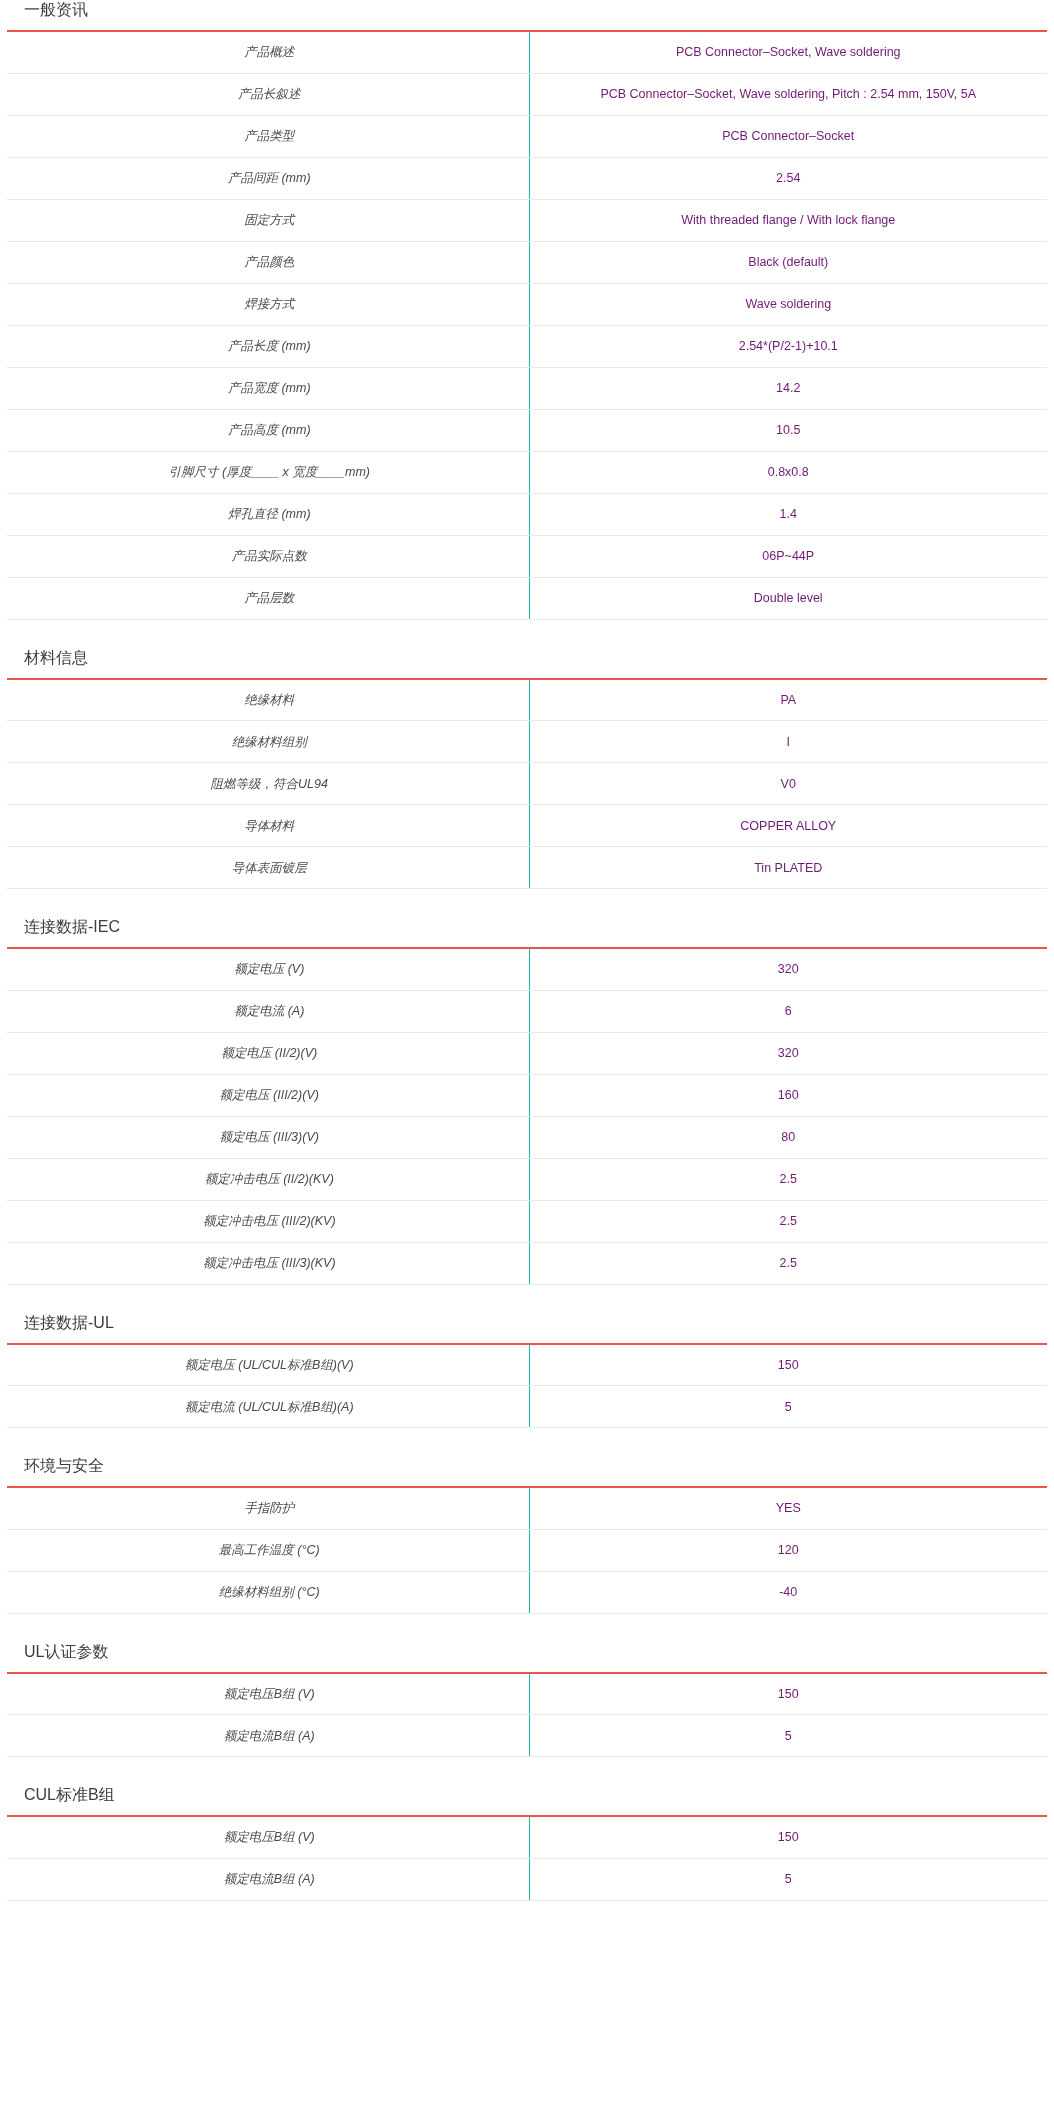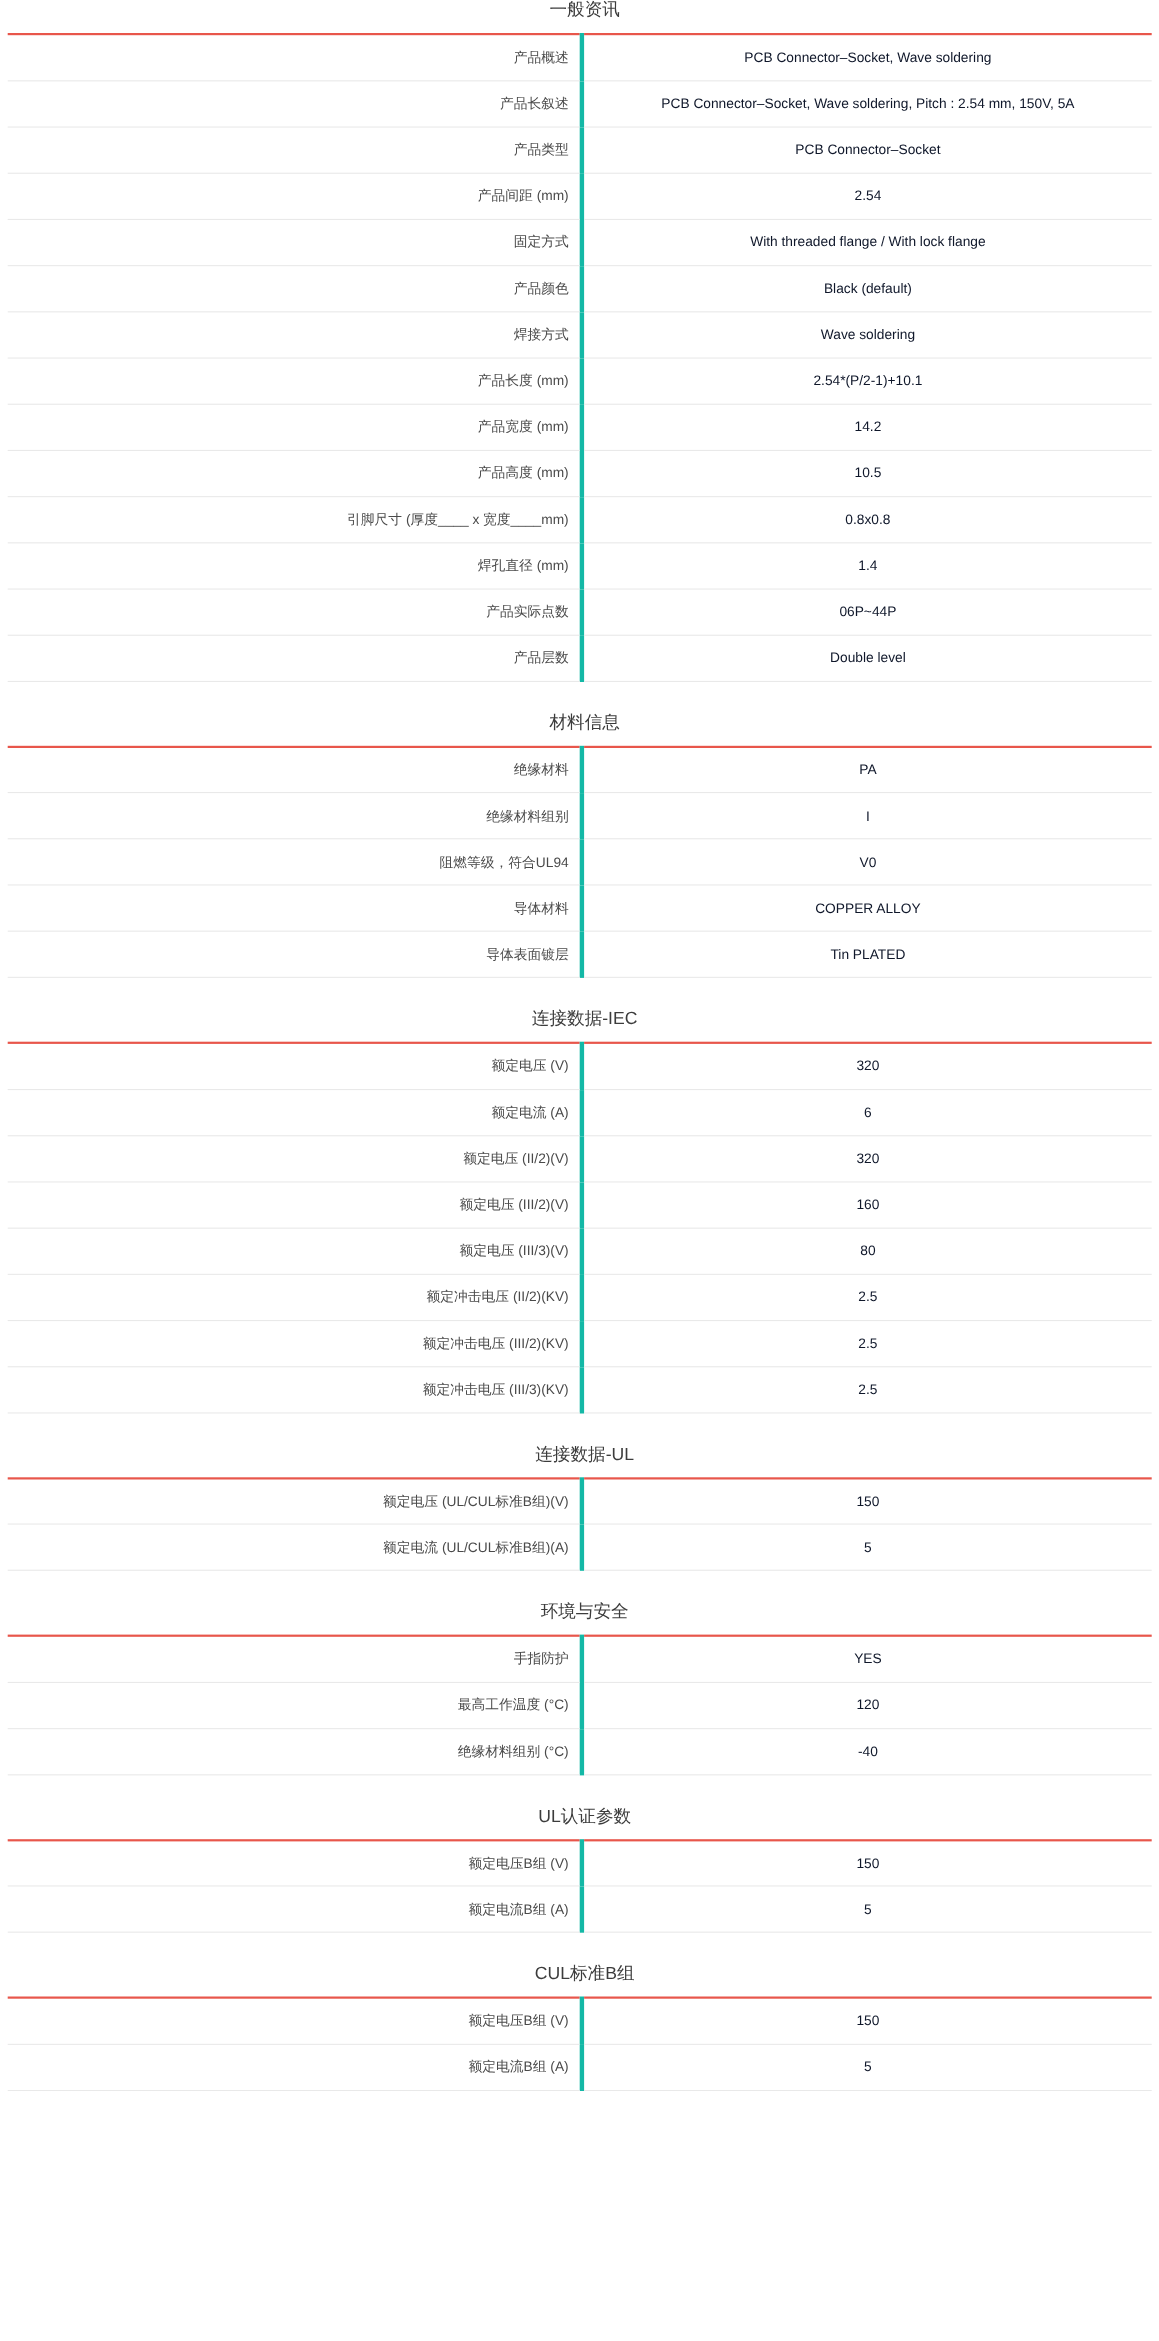--- a/index.html
+++ b/index.html
@@ -43,34 +43,34 @@
     border-bottom: 1px solid #e9e9e9;
     font-size: 12.5px;
     line-height: 16px;
     height: 42px;
     padding: 6px 10px;
     color: #4a4a4a;
     vertical-align: middle;
   }
   table.spec td.label {
     width: 522px;
-    border-right: 4px solid #14b8a6;
+    border-right: 1px solid #14b8a6;
     padding-left: 13px;
-    text-align: right;
+    text-align: center;
+    font-style: italic;
   }
   table.spec td.value {
     text-align: center;
-    color: #0f172a;
+    color: #701a75;
   }
   .first-title {
     padding-top: 0;
   }
   .title-wrap {
-    padding-left: 9px;
-    text-align: center;
+    padding-left: 24px;
   }
 </style>
 </head>
 <body>
 
 <div class="page">
 
 <div class="section">
       <div class="title-wrap">
         <h2 class="section-title first-title">一般资讯</h2>

